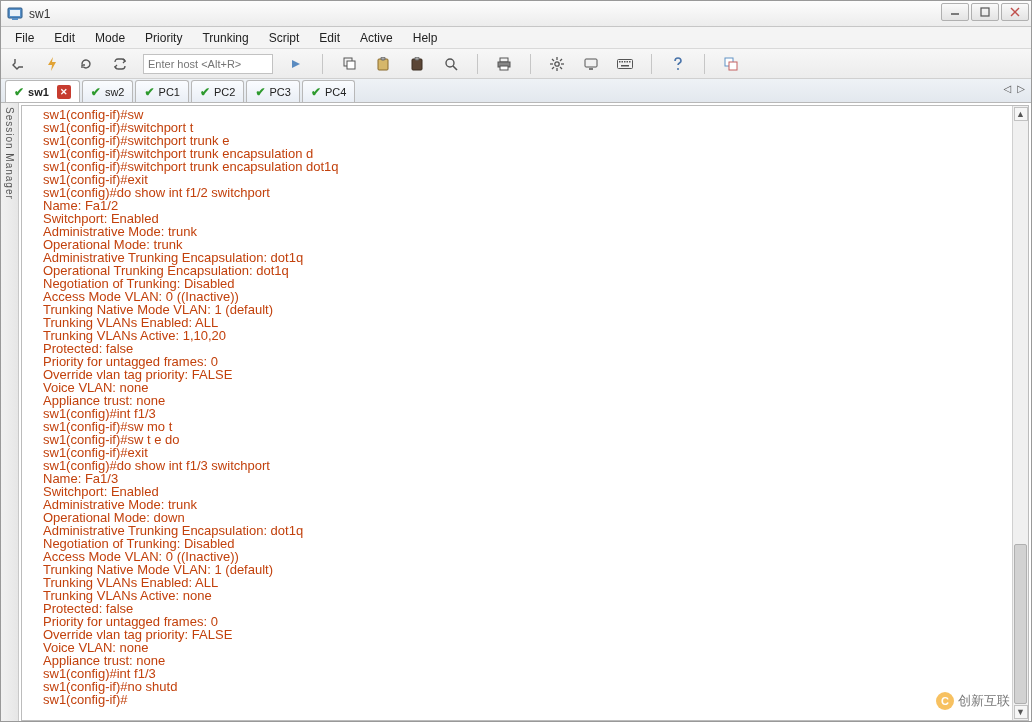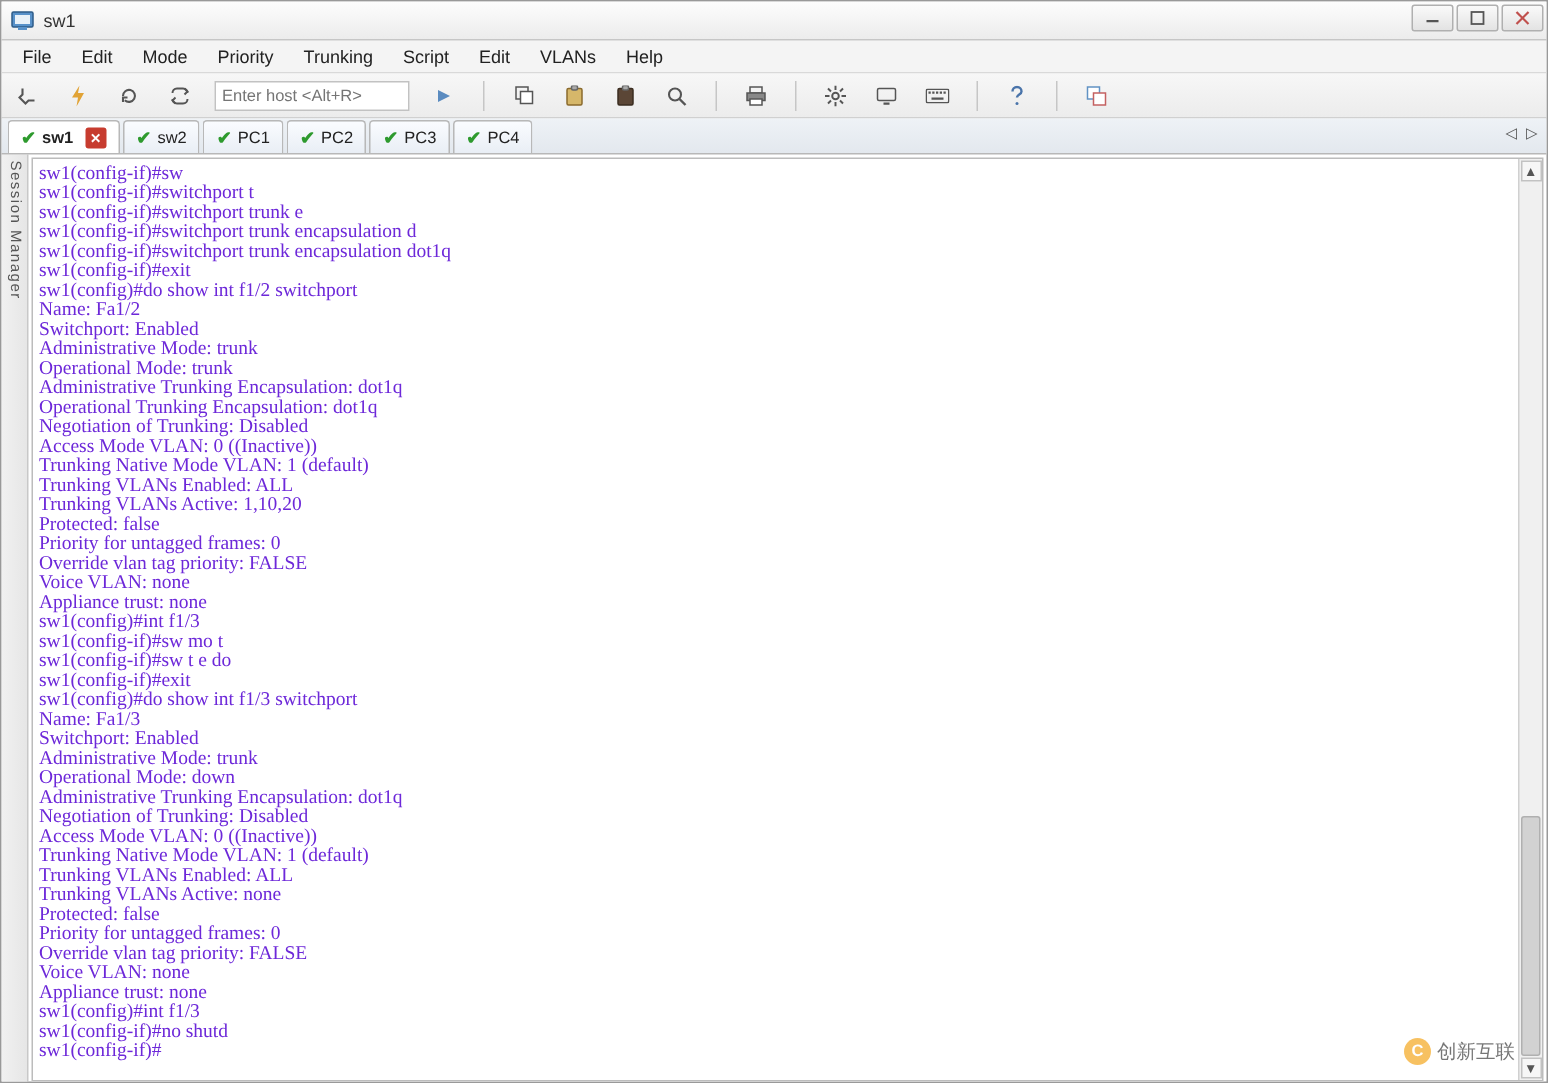--- a/index.html
+++ b/index.html
@@ -166,28 +166,29 @@
   }
   .terminal-wrap {
     flex: 1;
     position: relative;
     overflow: hidden;
     background: #fff;
     border: 1px solid #bcbcbc;
     margin: 2px;
   }
   .terminal {
-    font-family: Liberation Serif, serif;
+    font-family: Liberation Sans, sans-serif;
     font-size: 13px;
     line-height: 13px;
     white-space: pre;
-    color: #6d28d9;
+    color: #c2410c;
     padding: 2px 4px;
     height: 100%;
     overflow: hidden;
+    margin-left: 17px;
   }
   .vscrollbar {
     position: absolute;
     right: 0; top: 0; bottom: 0;
     width: 16px;
     background: #f0f0f0;
     border-left: 1px solid #d0d0d0;
     display: flex; flex-direction: column; align-items: center;
     justify-content: space-between;
   }
@@ -260,21 +261,21 @@
 </div>
 
 <div class="menubar">
   <span class="menu-item">File</span>
   <span class="menu-item">Edit</span>
   <span class="menu-item">Mode</span>
   <span class="menu-item">Priority</span>
   <span class="menu-item">Trunking</span>
   <span class="menu-item">Script</span>
   <span class="menu-item">Edit</span>
-  <span class="menu-item">VLANs</span>
+  <span class="menu-item">Active</span>
   <span class="menu-item">Help</span>
 </div>
 
 <div class="toolbar">
   <div class="tool-btn">
     <svg width="14" height="14" viewBox="0 0 14 14">
         <path d="M4 2v4l-2 2 4 4 2-2h4" fill="none" stroke="#555" stroke-width="1.4"></path>
       </svg>
   </div>
   <div class="tool-btn">

